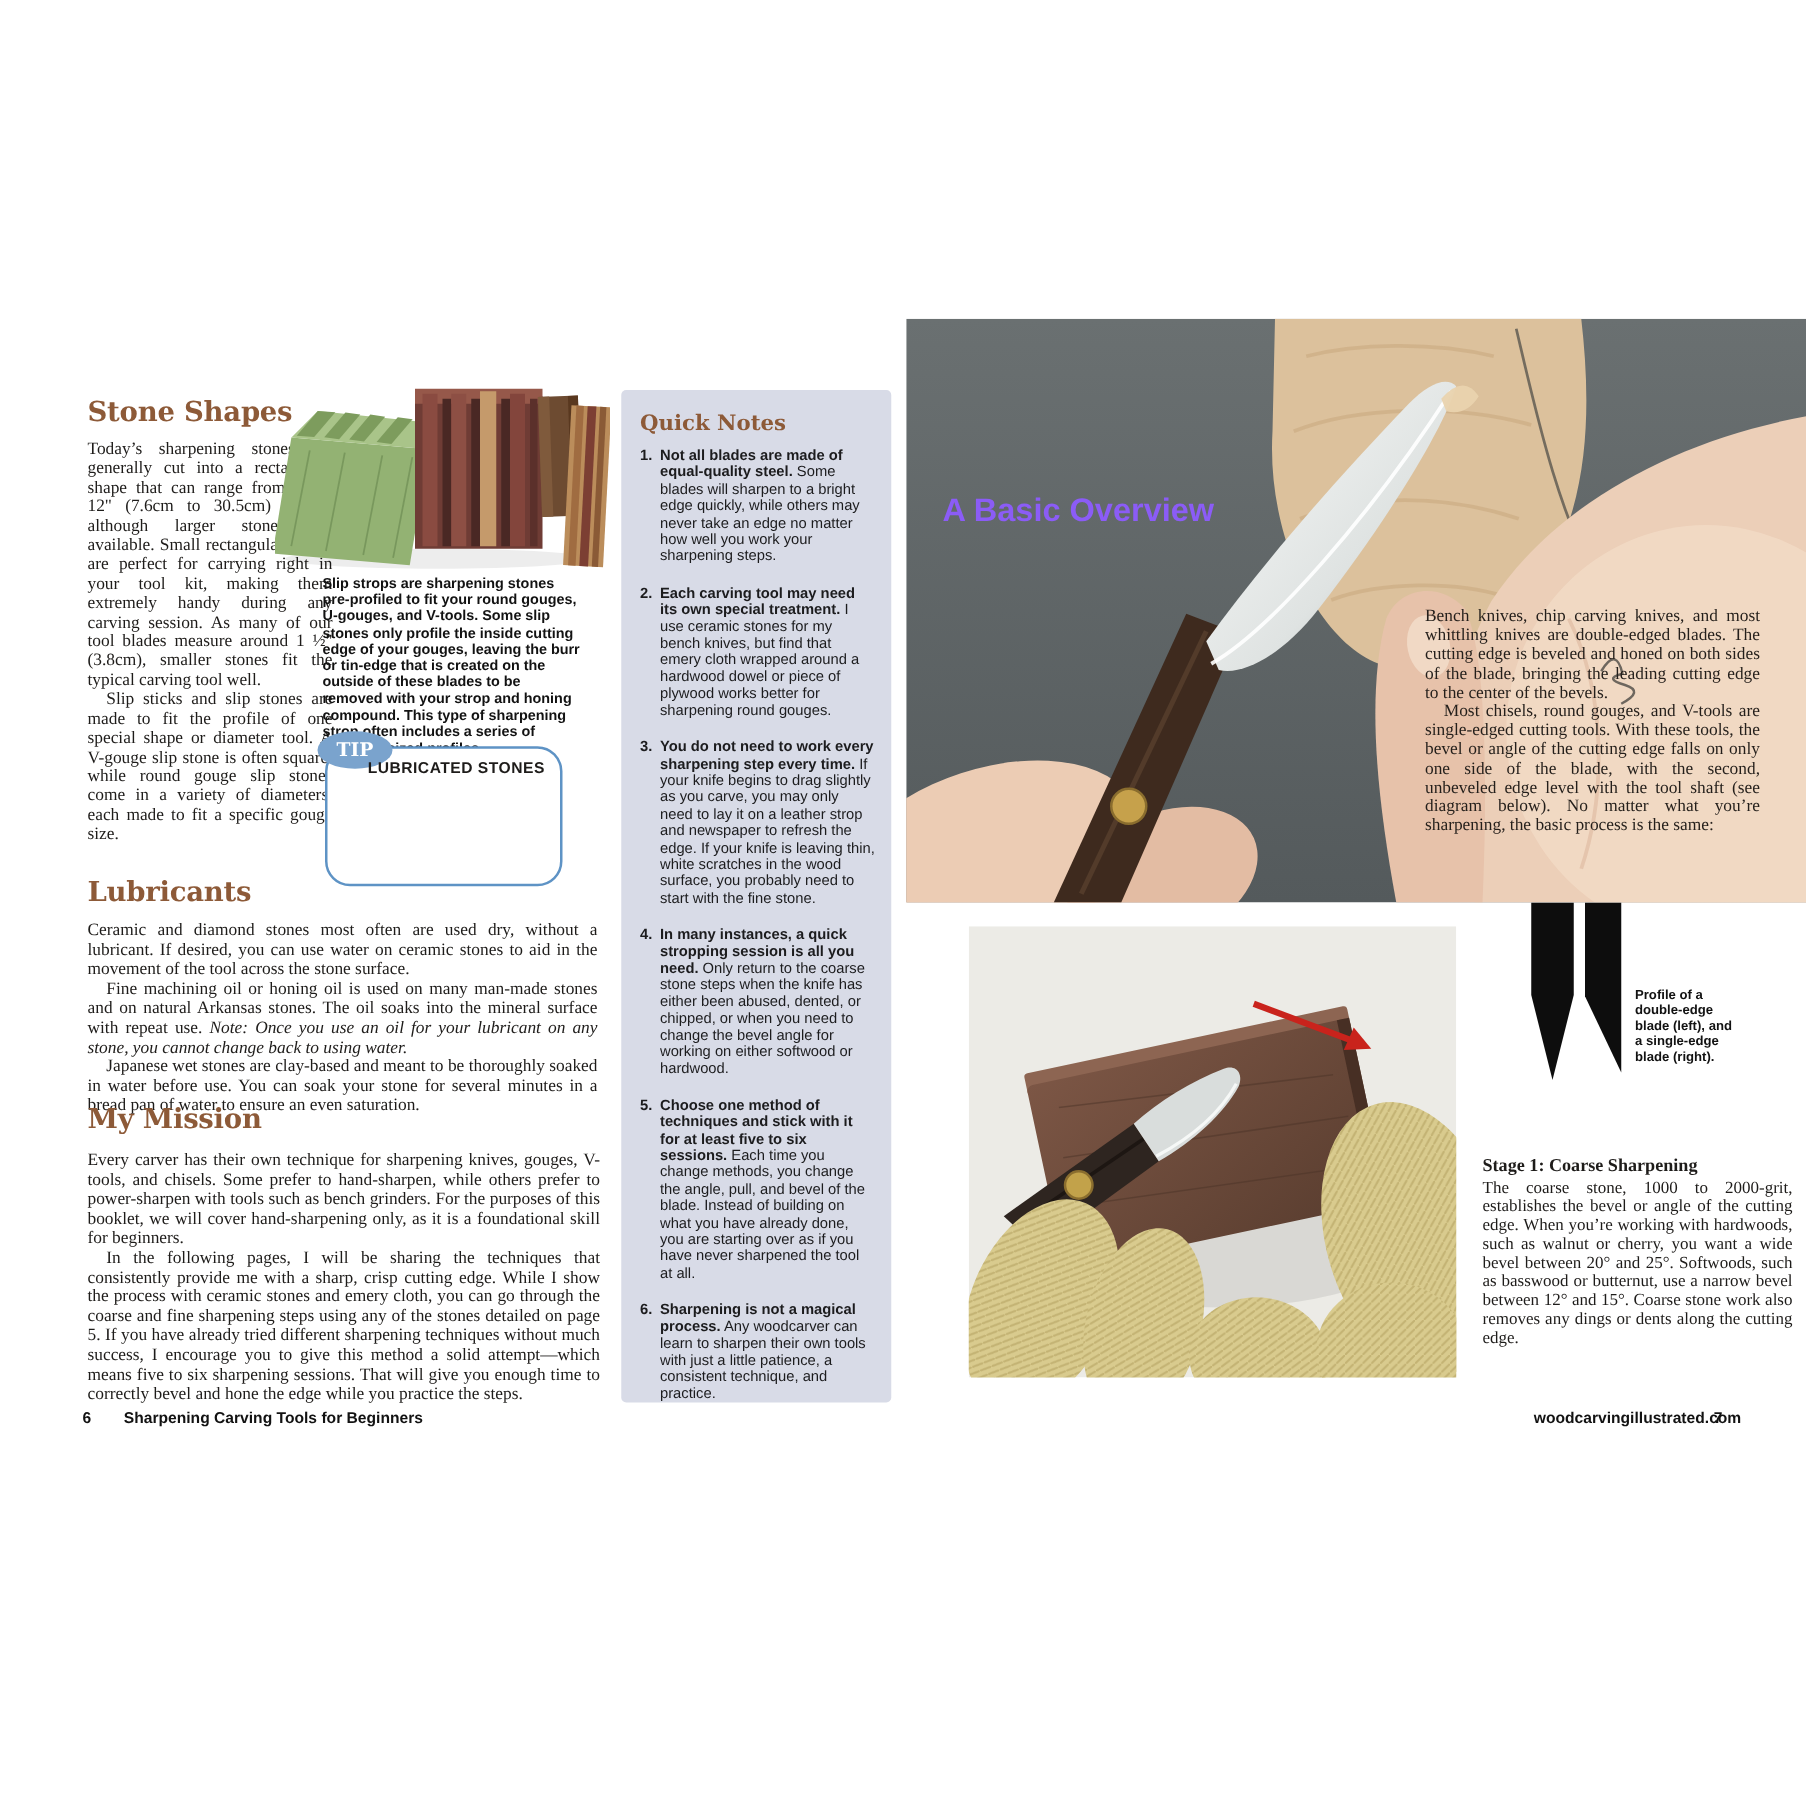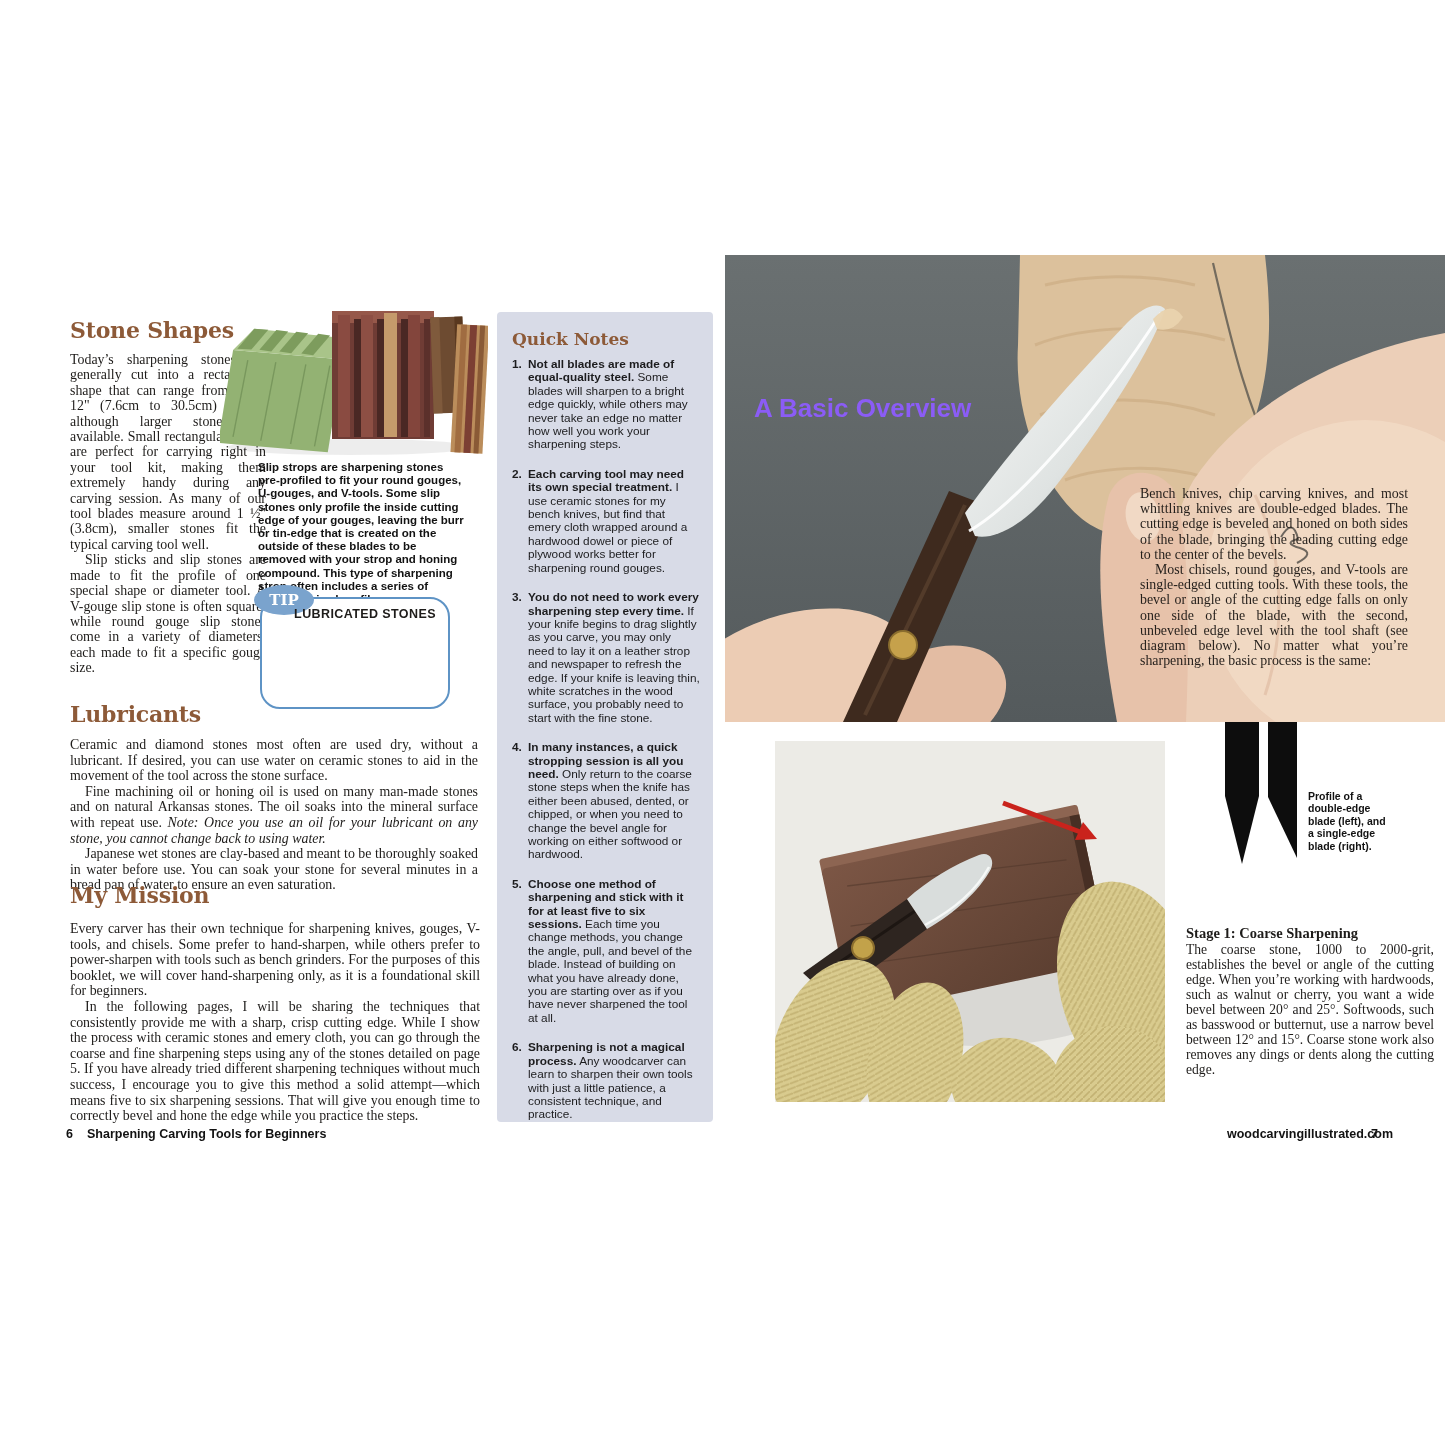--- a/index.html
+++ b/index.html
@@ -110,21 +110,21 @@
     <p class="indent">Japanese wet stones are clay-based and meant to be thoroughly soaked in water before use. You can soak your stone for several minutes in a bread pan of water to ensure an even saturation.</p>
   </div>
 
   <div class="abs heading" style="left:70px;top:882px;">My Mission</div>
   <div class="abs body-text" style="left:70px;top:921px;width:410px;line-height:15.6px;">
     <p>Every carver has their own technique for sharpening knives, gouges, V-tools, and chisels. Some prefer to hand-sharpen, while others prefer to power-sharpen with tools such as bench grinders. For the purposes of this booklet, we will cover hand-sharpening only, as it is a foundational skill for beginners.</p>
     <p class="indent">In the following pages, I will be sharing the techniques that consistently provide me with a sharp, crisp cutting edge. While I show the process with ceramic stones and emery cloth, you can go through the coarse and fine sharpening steps using any of the stones detailed on page 5. If you have already tried different sharpening techniques without much success, I encourage you to give this method a solid attempt—which means five to six sharpening sessions. That will give you enough time to correctly bevel and hone the edge while you practice the steps.</p>
   </div>
 
   <div class="abs footer" style="left:66px;top:1127px;">6</div>
-  <div class="abs footer" style="left:87px;top:1127px;">Sharpening Carving Tools for Beginners</div>
+  <div class="abs footer" style="left:99px;top:1127px;">Sharpening Carving Tools for Beginners</div>
 
   <div class="abs qn-panel" style="left:497px;top:312px;width:216px;height:810px;">
     <div class="abs qn-head" style="left:15px;top:17px;">Quick Notes</div>
     <div class="abs" style="left:15px;top:46px;width:188px;">
       <div class="qn-item">
         <span class="qn-num">1.</span>
         <span><span class="qn-bold">Not all blades are made of equal-quality steel.</span> <span>Some blades will sharpen to a bright edge quickly, while others may never take an edge no matter how well you work your sharpening steps.</span></span>
       </div>
       <div class="qn-item">
         <span class="qn-num">2.</span>
@@ -133,21 +133,21 @@
       <div class="qn-item">
         <span class="qn-num">3.</span>
         <span><span class="qn-bold">You do not need to work every sharpening step every time.</span> <span>If your knife begins to drag slightly as you carve, you may only need to lay it on a leather strop and newspaper to refresh the edge. If your knife is leaving thin, white scratches in the wood surface, you probably need to start with the fine stone.</span></span>
       </div>
       <div class="qn-item">
         <span class="qn-num">4.</span>
         <span><span class="qn-bold">In many instances, a quick stropping session is all you need.</span> <span>Only return to the coarse stone steps when the knife has either been abused, dented, or chipped, or when you need to change the bevel angle for working on either softwood or hardwood.</span></span>
       </div>
       <div class="qn-item">
         <span class="qn-num">5.</span>
-        <span><span class="qn-bold">Choose one method of sharpening and stick with it for at least five to six sessions.</span> <span>Each time you change methods, you change the angle, pull, and bevel of the blade. Instead of building on what you have already done, you are starting over as if you have never sharpened the tool at all.</span></span>
+        <span><span class="qn-bold">Choose one method of techniques and stick with it for at least five to six sessions.</span> <span>Each time you change methods, you change the angle, pull, and bevel of the blade. Instead of building on what you have already done, you are starting over as if you have never sharpened the tool at all.</span></span>
       </div>
       <div class="qn-item">
         <span class="qn-num">6.</span>
         <span><span class="qn-bold">Sharpening is not a magical process.</span> <span>Any woodcarver can learn to sharpen their own tools with just a little patience, a consistent technique, and practice.</span></span>
       </div>
     </div>
   </div>
 
   <div class="abs" style="left:725px;top:255px;width:720px;height:467px;">
     <svg width="720" height="467" viewBox="0 0 720 467">

